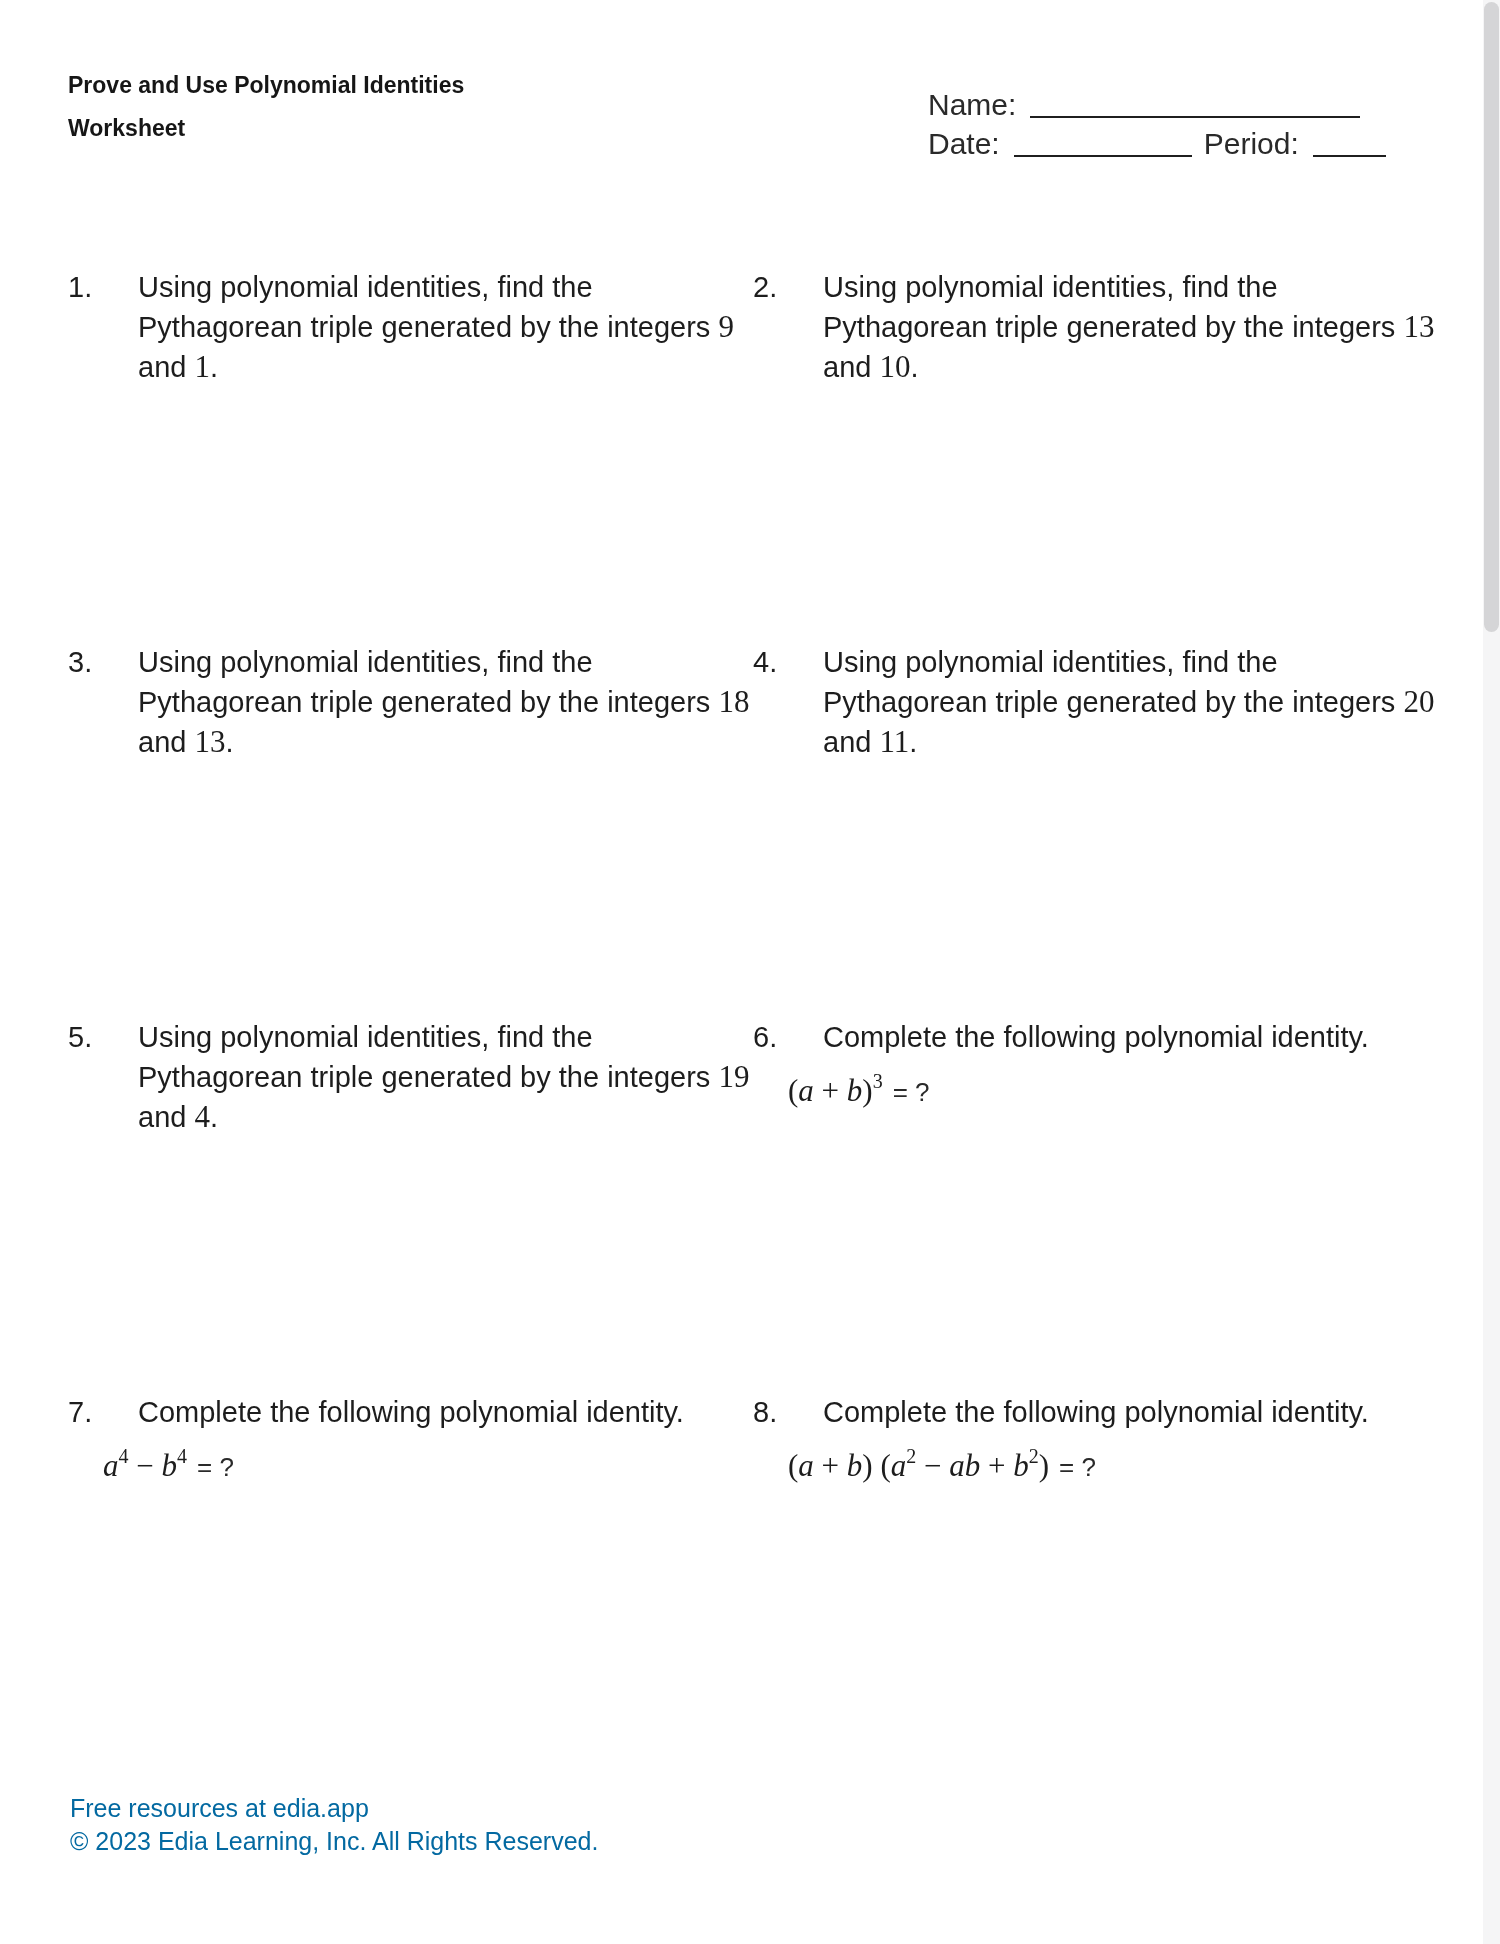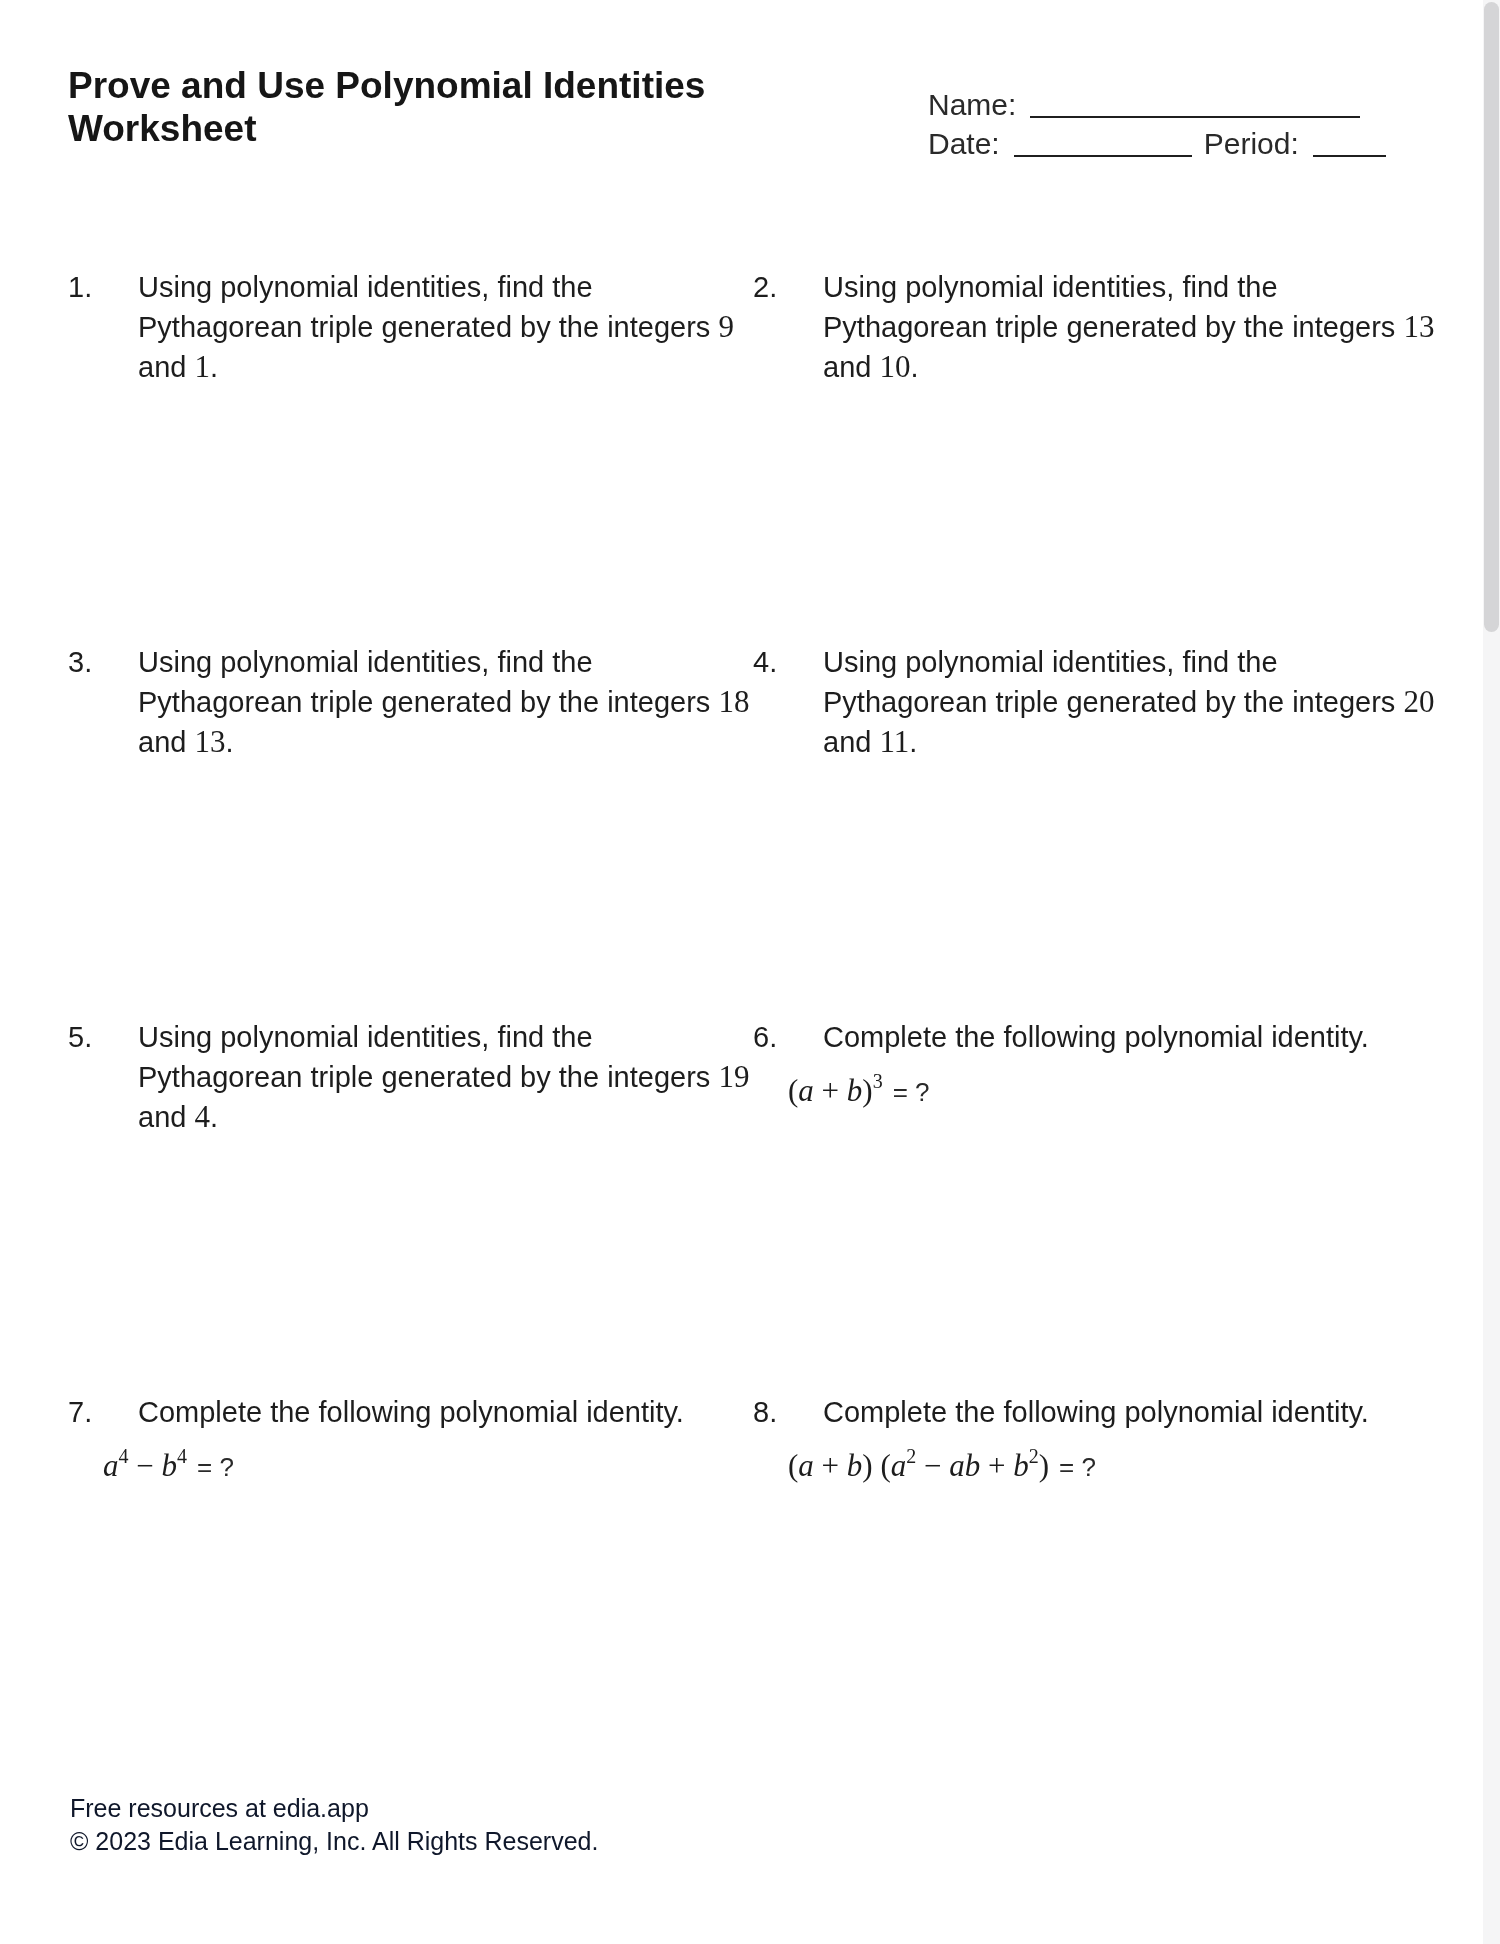--- a/index.html
+++ b/index.html
@@ -7,21 +7,21 @@
     position:relative;
     width:1500px;height:1944px;
     background:#ffffff;
     font-family:"Liberation Sans",sans-serif;
     color:#1d1d1d;
     overflow:hidden;
   }
   
   .title{
     position:absolute;left:68px;top:64px;
-    font-size:37px;font-weight:700;line-height:43px;color:#161616;
+    font-size:23px;font-weight:700;line-height:43px;color:#161616;
   }
   .hdr-field{
     position:absolute;display:flex;align-items:baseline;
     font-size:30px;color:#2a2a2a;
   }
   .f-name{left:928px;top:88px;}
   .f-date{left:928px;top:127px;}
   .blank-line{
     display:inline-block;height:6px;position:relative;top:3px;
     border-bottom:2px solid #1f1f1f;margin-left:14px;
@@ -46,21 +46,21 @@
   .line{white-space:nowrap;margin-left:35px;}
   .seg-s{font-family:"Liberation Sans",sans-serif;}
   .seg-m,.seg-mr{font-family:"Liberation Serif",serif;font-size:31px;}
   .seg-mi{font-family:"Liberation Serif",serif;font-style:italic;font-size:31px;}
   .seg-sup{font-family:"Liberation Serif",serif;font-size:20px;position:relative;top:-13px;}
   .seg-q{font-family:"Liberation Sans",sans-serif;font-size:26px;margin-left:10px;color:#2a2a2a;}
   .equation{margin-top:10px;line-height:48px;white-space:nowrap;}
   
   .footer{
     position:absolute;left:70px;top:1792px;
-    font-size:25px;line-height:33px;color:#0f172a;
+    font-size:25px;line-height:33px;color:#0369a1;
   }
   
   .scroll-track{
     position:absolute;right:0;top:0;width:17px;height:1944px;
     background:#f5f5f6;
   }
   .scroll-thumb{
     position:absolute;left:1px;top:2px;width:15px;height:630px;
     border-radius:8px;background:#d5d5d7;
   }

